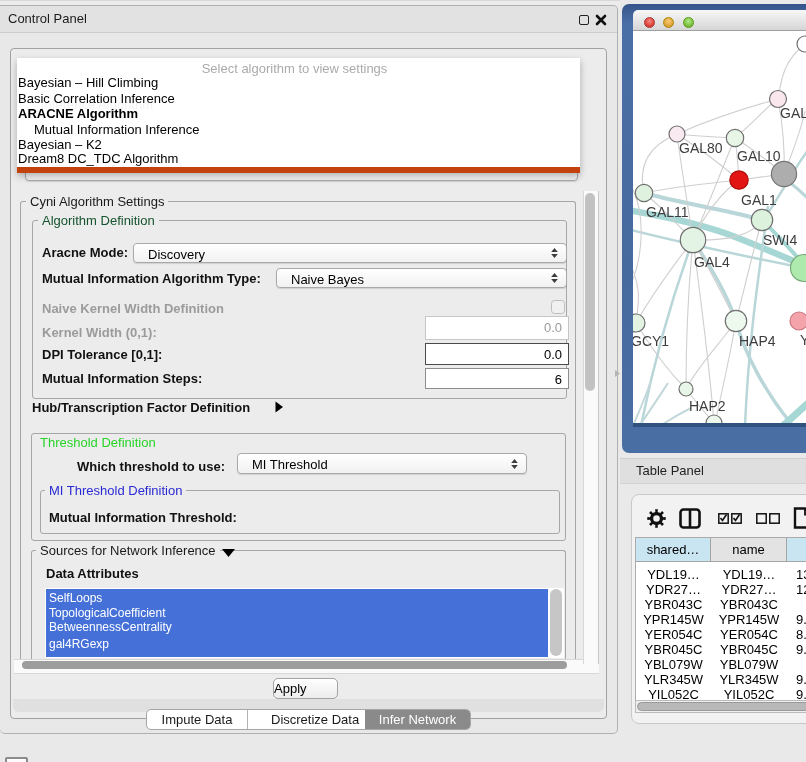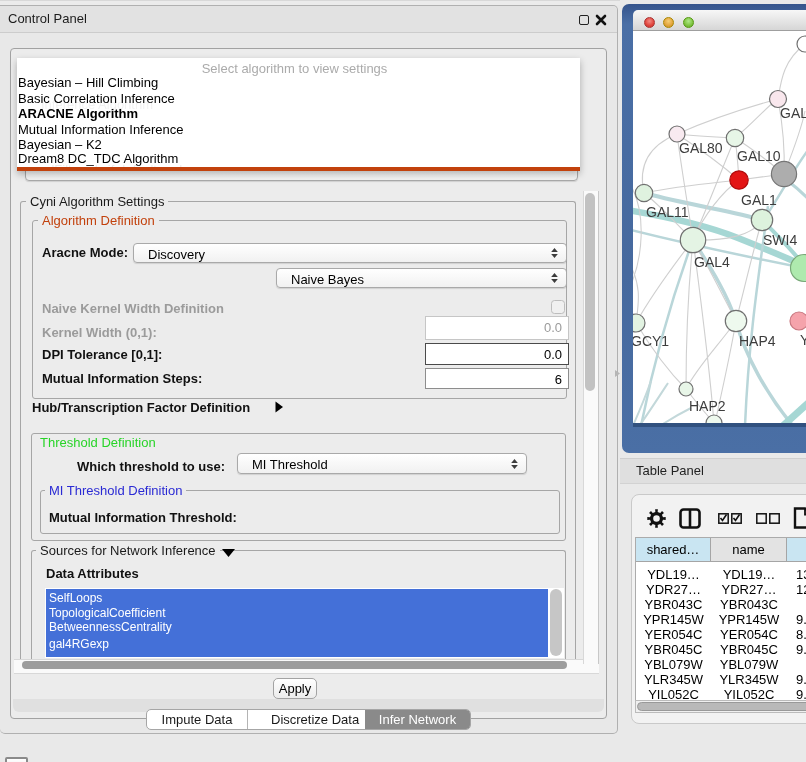--- a/index.html
+++ b/index.html
@@ -33,31 +33,32 @@
   <div class="abs" style="left:10px;top:42px;width:597px;height:671px;background:#ececec;border:1px solid #a2a2a2;border-radius:4px;box-sizing:border-box;"></div>
 
   <div class="abs" style="left:13px;top:693px;width:591px;height:13px;background:#e0e0e0;border-radius:0 0 6px 6px;"></div>
 
   <div class="combo" style="left:25px;top:153px;width:553px;height:22px;"></div>
 
   <div class="grpline" style="left:20px;top:195px;width:554px;height:462px;border-bottom:none;border-radius:3px 3px 0 0;"></div>
   <div class="grptitle" style="left:26px;top:188px;color:#1a1a1a;">Cyni Algorithm Settings</div>
 
   <div class="grpline" style="left:32px;top:214px;width:533px;height:177px;"></div>
-  <div class="grptitle" style="left:38px;top:207px;color:#c2410c;">Algorithm Definition</div>
+  <div class="grptitle" style="left:38px;top:207px;color:#14532d;">Algorithm Definition</div>
 
   <div class="lbl" style="left:42px;top:239px;">Aracne Mode:</div>
   <div class="combo" style="left:133px;top:237px;width:434px;height:20px;">
       <span class="ct">Discovery</span>
     <svg class="spin" viewBox="0 0 9 12">
         <path d="M4.5 1 L7.8 5 H1.2 Z" fill="#3c3c3c"></path>
         <path d="M4.5 11 L1.2 7 H7.8 Z" fill="#3c3c3c"></path>
       </svg>
     </div>
 
+  <div class="lbl" style="left:42px;top:265px;">Mutual Information Algorithm Type:</div>
   <div class="combo" style="left:276px;top:262px;width:291px;height:20px;">
       <span class="ct">Naive Bayes</span>
     <svg class="spin" viewBox="0 0 9 12">
         <path d="M4.5 1 L7.8 5 H1.2 Z" fill="#3c3c3c"></path>
         <path d="M4.5 11 L1.2 7 H7.8 Z" fill="#3c3c3c"></path>
       </svg>
     </div>
 
   <div class="lbl dis" style="left:42px;top:295px;">Naive Kernel Width Definition</div>
   <div class="abs" style="left:551px;top:294px;width:12px;height:12px;background:#f0f0f0;border:1px solid #bdbdbd;border-radius:3.5px;"></div>
@@ -115,36 +116,36 @@
     <div class="abs" style="left:4px;top:48.5px;font-size:12px;color:#fff;">gal4RGexp</div>
     <div class="abs" style="left:505px;top:1px;width:12px;height:67px;background:#c6c6c6;border-radius:6px;"></div>
   </div>
 
   <div class="abs" style="left:14px;top:653px;width:585px;height:15px;background:#fafafa;border-top:1px solid #d8d8d8;border-bottom:1px solid #d8d8d8;box-sizing:border-box;"></div>
   <div class="abs" style="left:22px;top:655px;width:545px;height:8px;background:#9d9d9d;border-radius:4px;"></div>
 
   <div class="abs" style="left:583px;top:185px;width:16px;height:473px;background:#fafafa;border-left:1px solid #d8d8d8;border-right:1px solid #c8c8c8;box-sizing:border-box;"></div>
   <div class="abs" style="left:585px;top:187px;width:10px;height:198px;background:#c2c2c2;border-radius:5px;"></div>
 
-  <div class="abs" style="left:273px;top:672px;width:44px;height:21px;background:linear-gradient(#ffffff,#ececec);border:1px solid #a3a3a3;border-radius:5px;box-sizing:border-box;font-size:13px;text-align:center;line-height:19px;color:#000;">Apply</div>
+  <div class="abs" style="left:273px;top:672px;width:65px;height:21px;background:linear-gradient(#ffffff,#ececec);border:1px solid #a3a3a3;border-radius:5px;box-sizing:border-box;font-size:13px;line-height:19px;color:#000;">Apply</div>
 
 
   <div class="abs" style="left:146px;top:703px;width:325px;height:21px;background:#ffffff;border:1px solid #a6a6a6;border-radius:5px;box-sizing:border-box;font-size:13px;color:#1a1a1a;">
     <div class="abs" style="left:0;top:0;width:100px;height:19px;line-height:19px;text-align:center;border-right:1px solid #b4b4b4;">Impute Data</div>
     <div class="abs" style="left:100px;top:0;width:132px;height:19px;line-height:19px;text-align:left;margin-left:24px;">Discretize Data</div>
     <div class="abs" style="left:218px;top:0;width:105px;height:19px;line-height:19px;text-align:center;background:#8a8a8a;color:#ffffff;border-radius:0 4px 4px 0;">Infer Network</div>
   </div>
 </div>
 
-<div class="abs" style="left:17px;top:58px;width:563px;height:109px;background:#ffffff;border-bottom:4px solid #c2410c;box-shadow:0 3px 7px rgba(0,0,0,0.28);font-size:13px;color:#000;overflow:hidden;">
+<div class="abs" style="left:17px;top:58px;width:563px;height:109px;background:#ffffff;border-bottom:6px solid #c2410c;box-shadow:0 3px 7px rgba(0,0,0,0.28);font-size:13px;color:#000;overflow:hidden;">
   <div class="abs" style="left:0;top:3px;width:555px;text-align:center;color:#ababab;">Select algorithm to view settings</div>
   <div class="abs" style="left:1px;top:17px;">Bayesian – Hill Climbing</div>
   <div class="abs" style="left:1px;top:32.5px;">Basic Correlation Inference</div>
   <div class="abs b" style="left:1px;top:48px;">ARACNE Algorithm</div>
-  <div class="abs" style="left:1px;top:63.5px;">Mutual Information Inference</div>
+  <div class="abs" style="left:17px;top:63.5px;">Mutual Information Inference</div>
   <div class="abs" style="left:1px;top:79px;">Bayesian – K2</div>
   <div class="abs" style="left:1px;top:95px;line-height:12px;">Dream8 DC_TDC Algorithm</div>
   <div class="abs" style="left:24px;top:39px;color:rgba(60,60,60,0.07);">Inference Algorithm</div>
   <div class="abs" style="left:20px;top:104px;color:rgba(60,60,60,0.10);">galFiltered sif default node</div>
 </div>
 
 <div class="abs" style="left:622px;top:4px;width:184px;height:449px;background:linear-gradient(180deg,#35548c,#4a6fa6 20px,#46699e 60%,#4a6fa5);border-radius:7px 0 0 7px;"></div>
 <div class="abs" style="left:633px;top:10px;width:173px;height:21px;background:linear-gradient(#f7f7f7,#d6d6d6);border-radius:5px 0 0 0;border-bottom:1px solid #9f9f9f;box-sizing:border-box;">
   <div class="abs" style="left:11px;top:7px;width:9px;height:9px;border-radius:50%;background:radial-gradient(circle at 50% 35%,#f28b84,#e0443c 60%,#c03830);border:0.5px solid #a33;"></div>
   <div class="abs" style="left:30px;top:7px;width:9px;height:9px;border-radius:50%;background:radial-gradient(circle at 50% 35%,#f5ce76,#e2a33b 60%,#c2892c);border:0.5px solid #a80;"></div>

